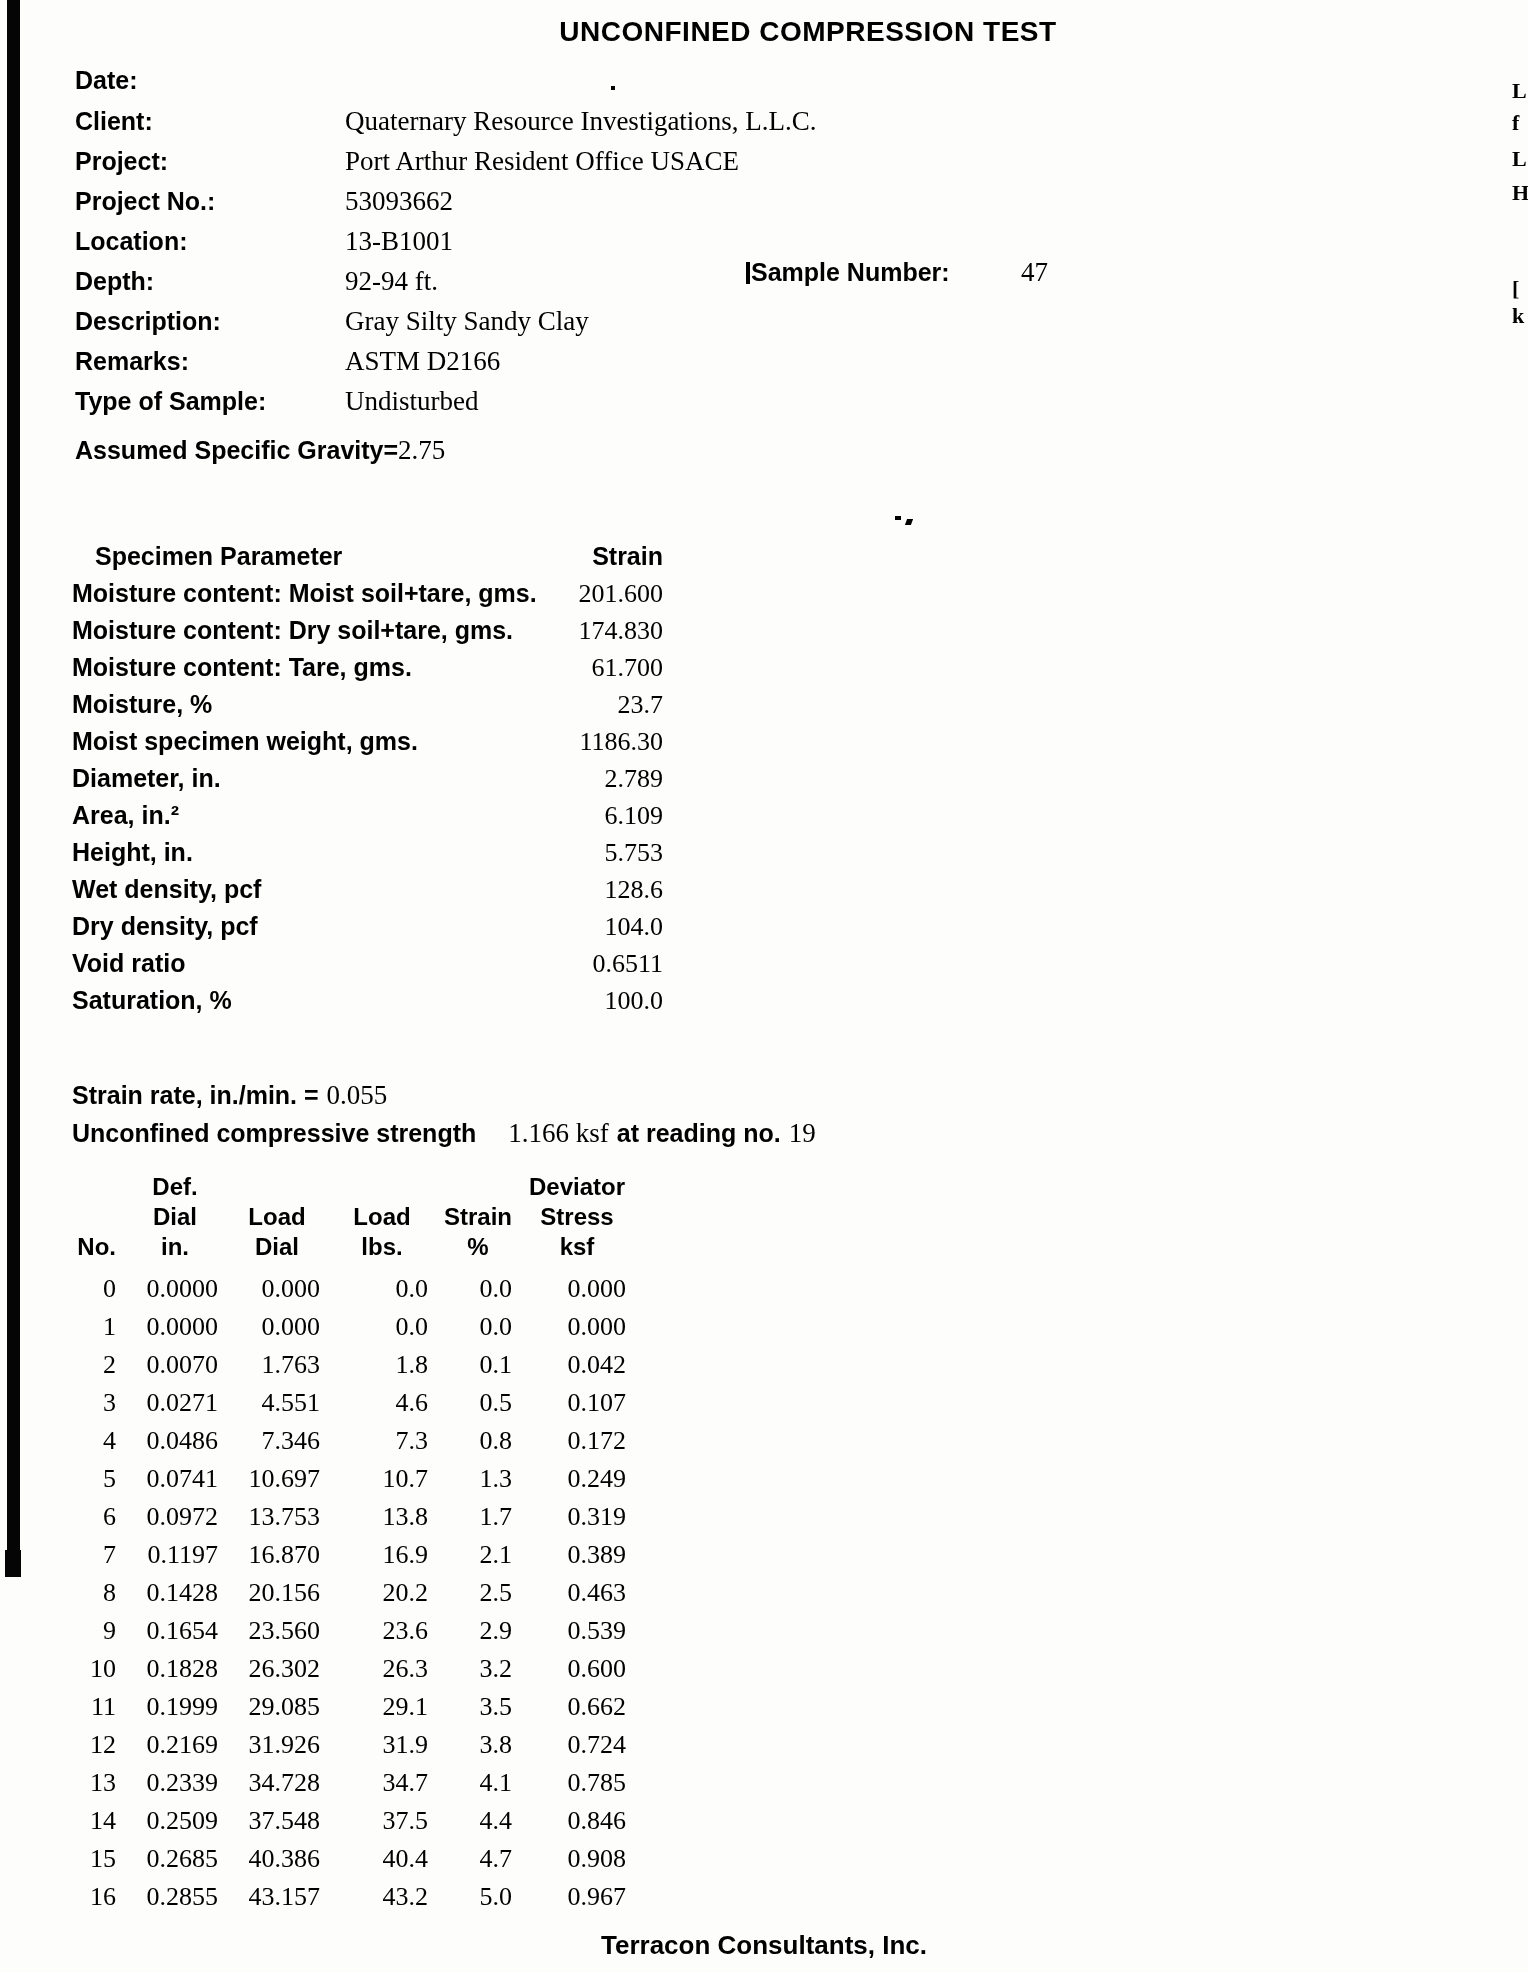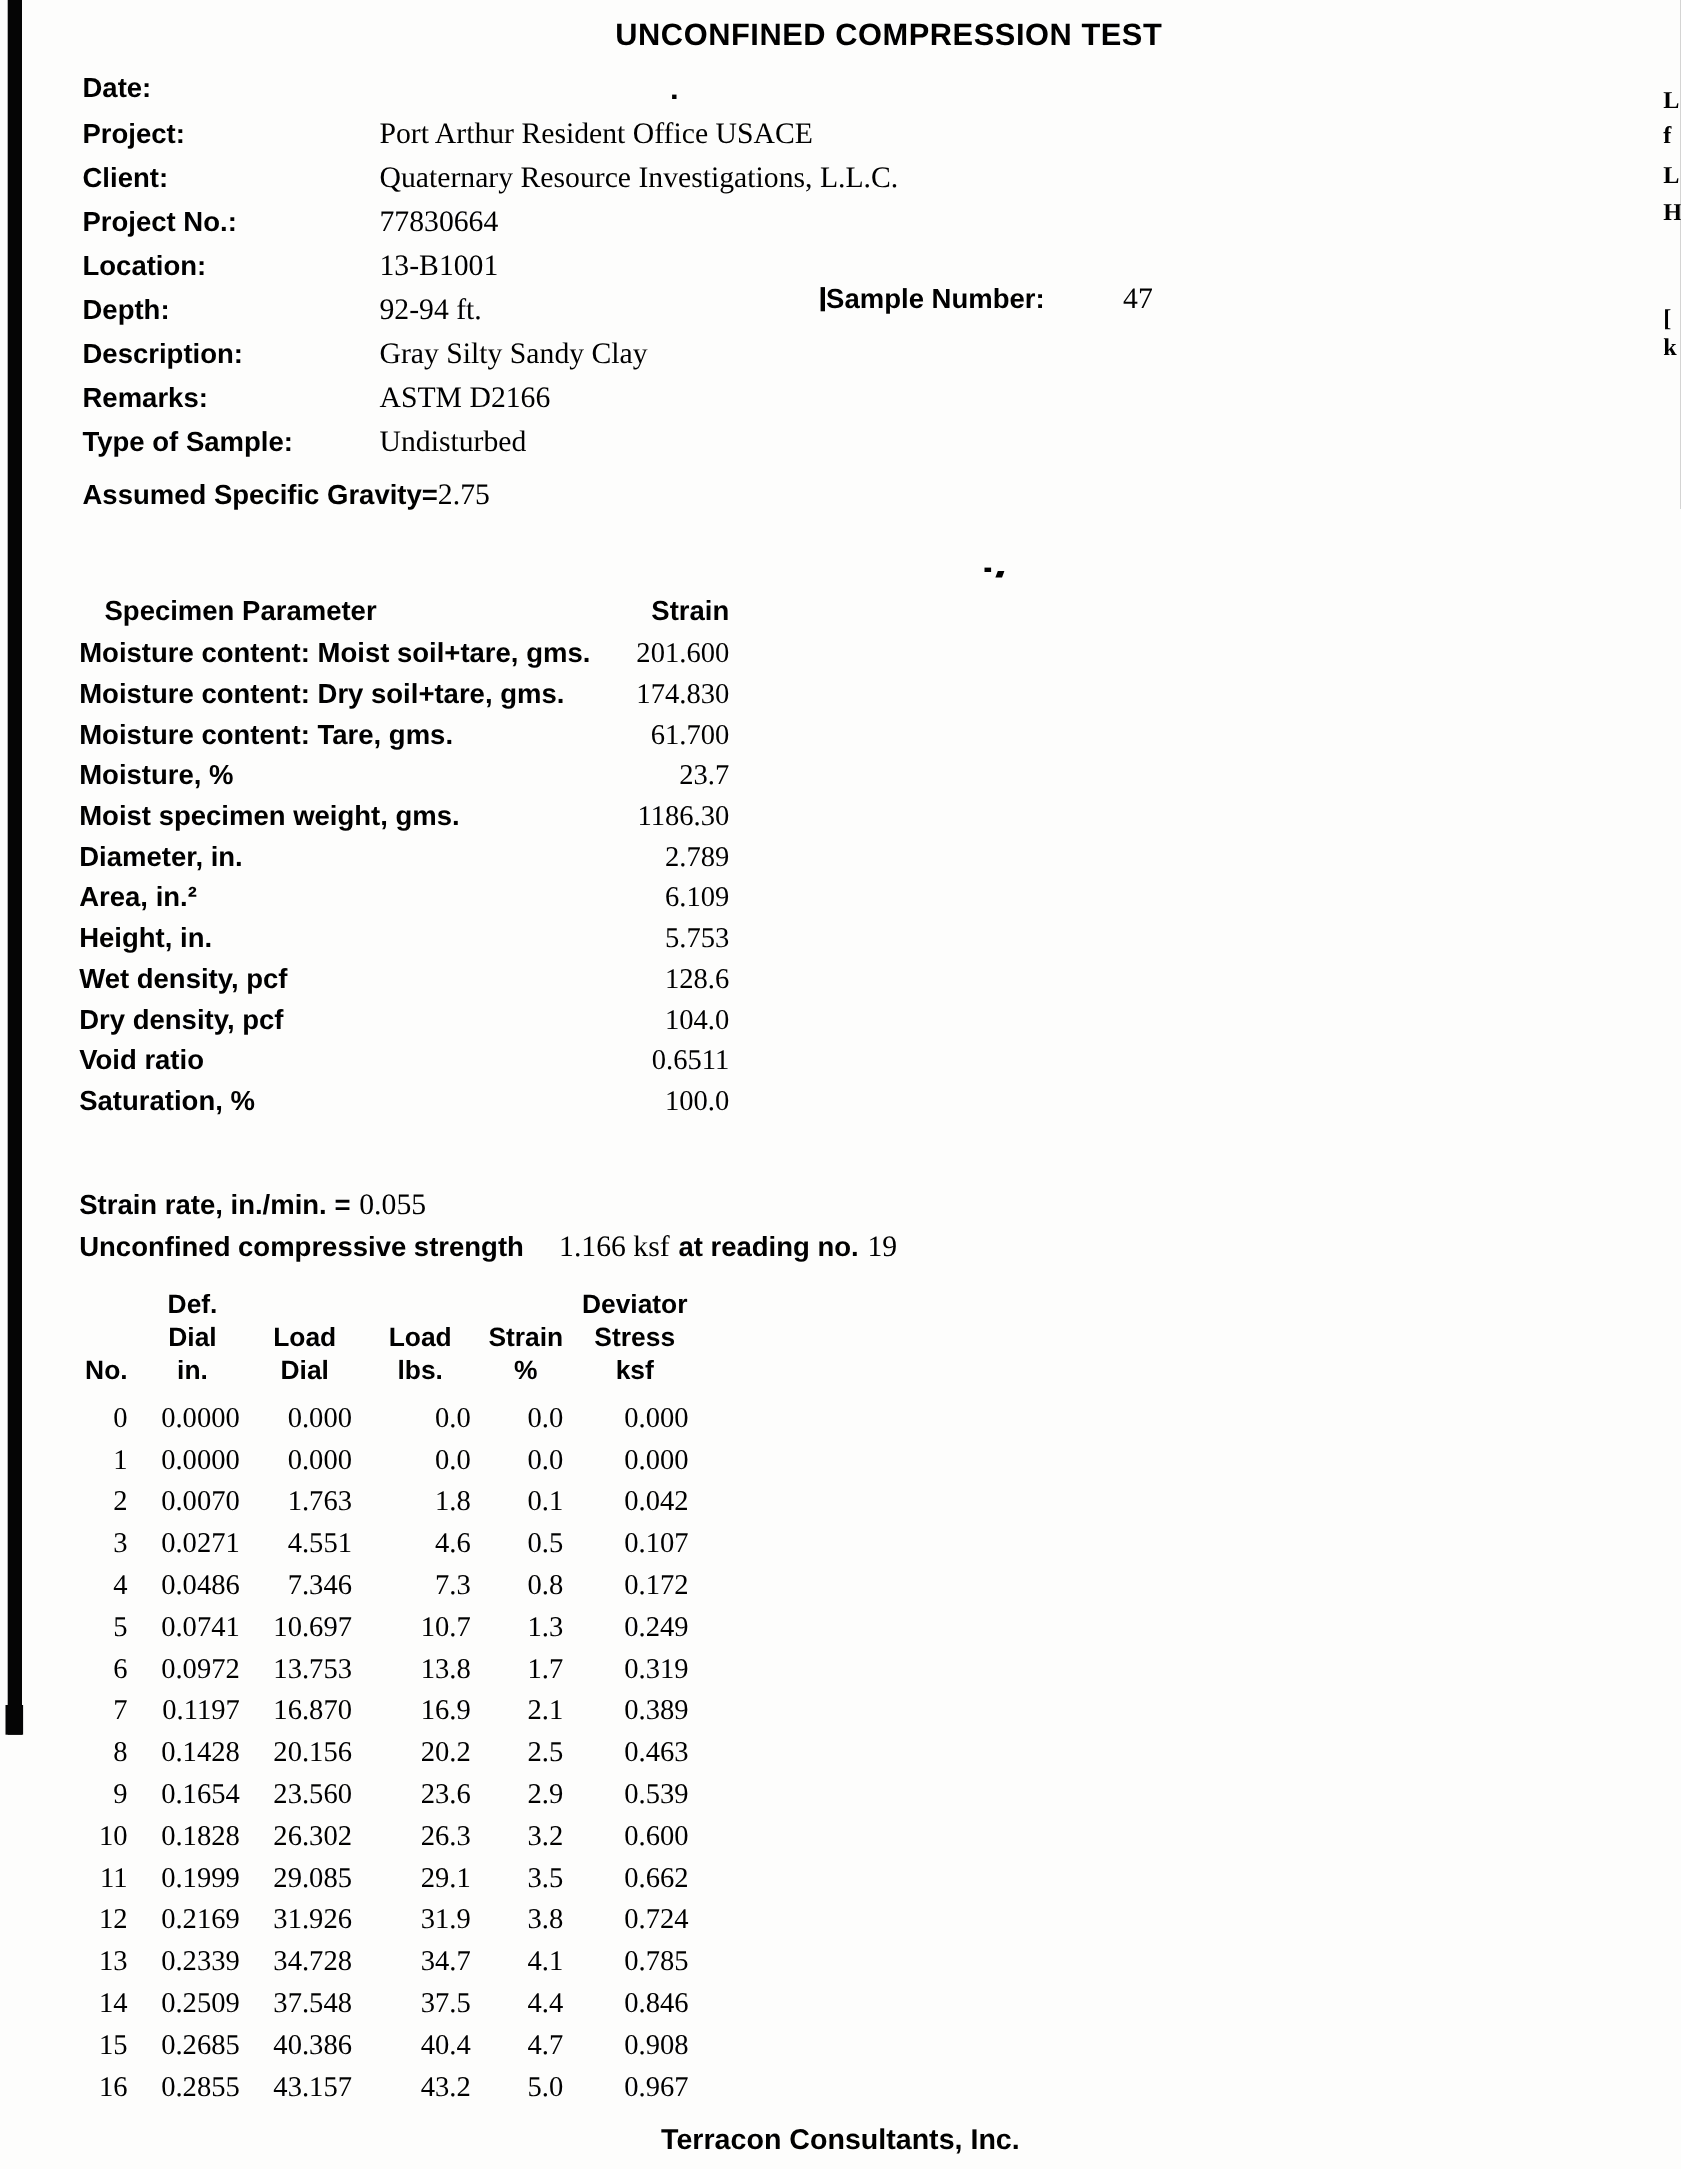--- a/index.html
+++ b/index.html
@@ -97,30 +97,30 @@
 
   <h1 class="title">UNCONFINED COMPRESSION TEST</h1>
 
   <table class="header-table">
     <tbody>
         <tr>
           <td>Date:</td>
           <td></td>
         </tr>
         <tr>
+          <td>Client:</td>
+          <td>Quaternary Resource Investigations, L.L.C.</td>
+        </tr>
+        <tr>
           <td>Project:</td>
           <td>Port Arthur Resident Office USACE</td>
         </tr>
         <tr>
-          <td>Client:</td>
-          <td>Quaternary Resource Investigations, L.L.C.</td>
-        </tr>
-        <tr>
           <td>Project No.:</td>
-          <td>77830664</td>
+          <td>53093662</td>
         </tr>
         <tr>
           <td>Location:</td>
           <td>13-B1001</td>
         </tr>
         <tr>
           <td>Depth:</td>
           <td>92-94 ft.</td>
         </tr>
         <tr>

